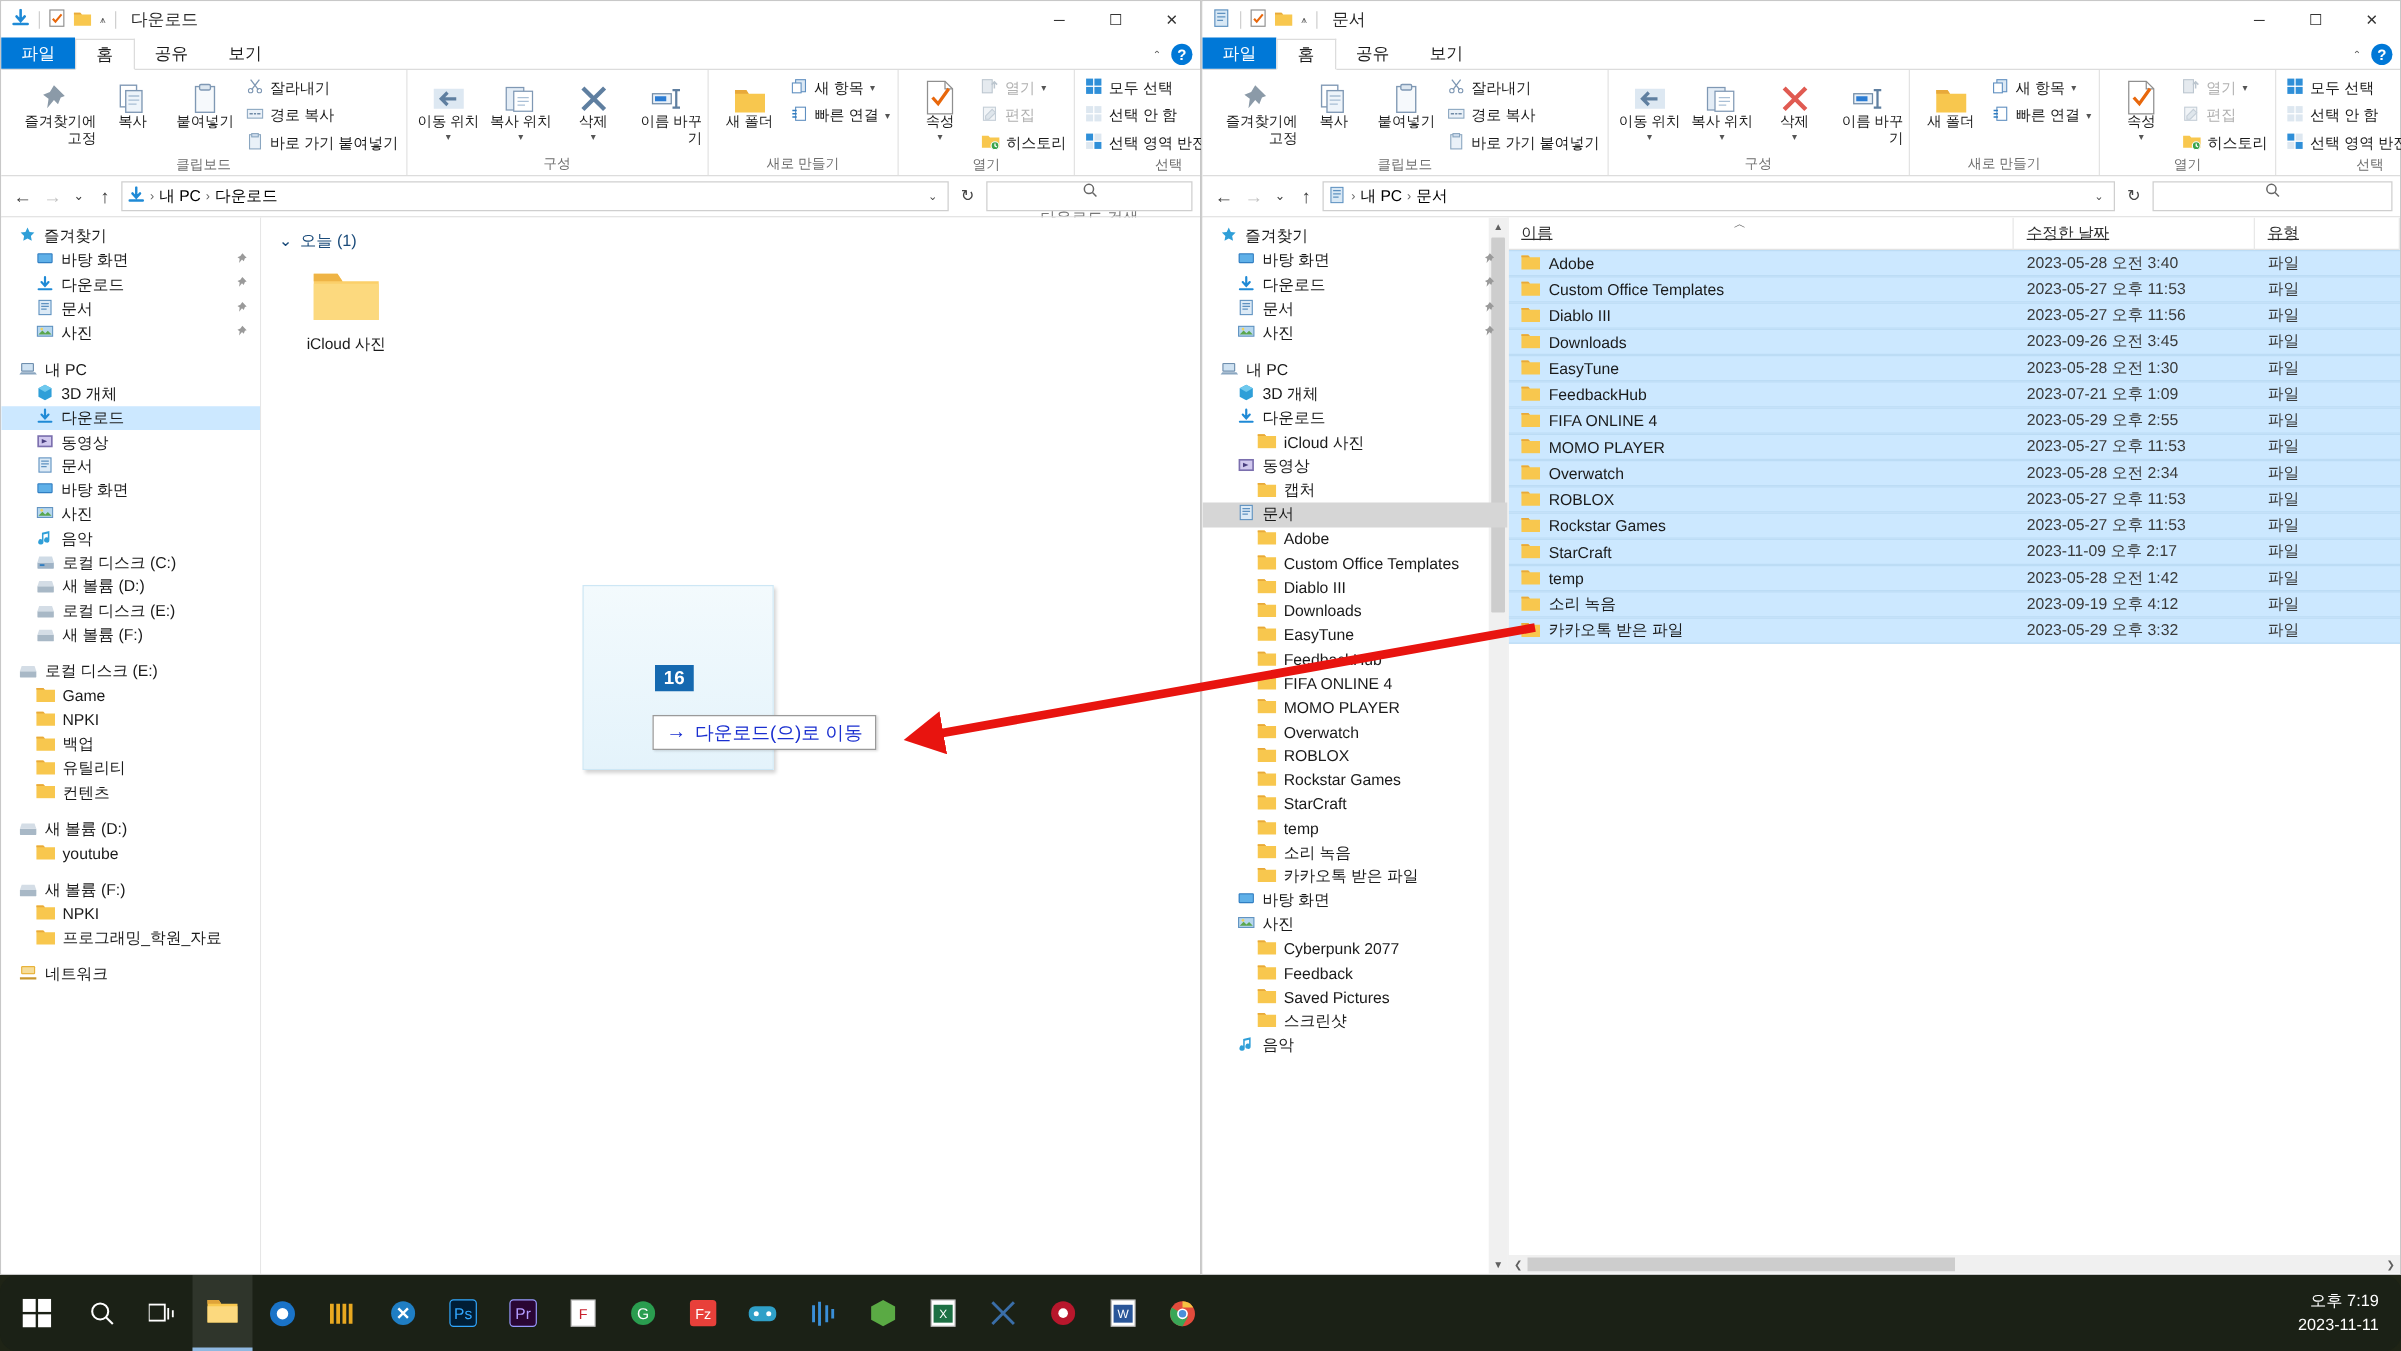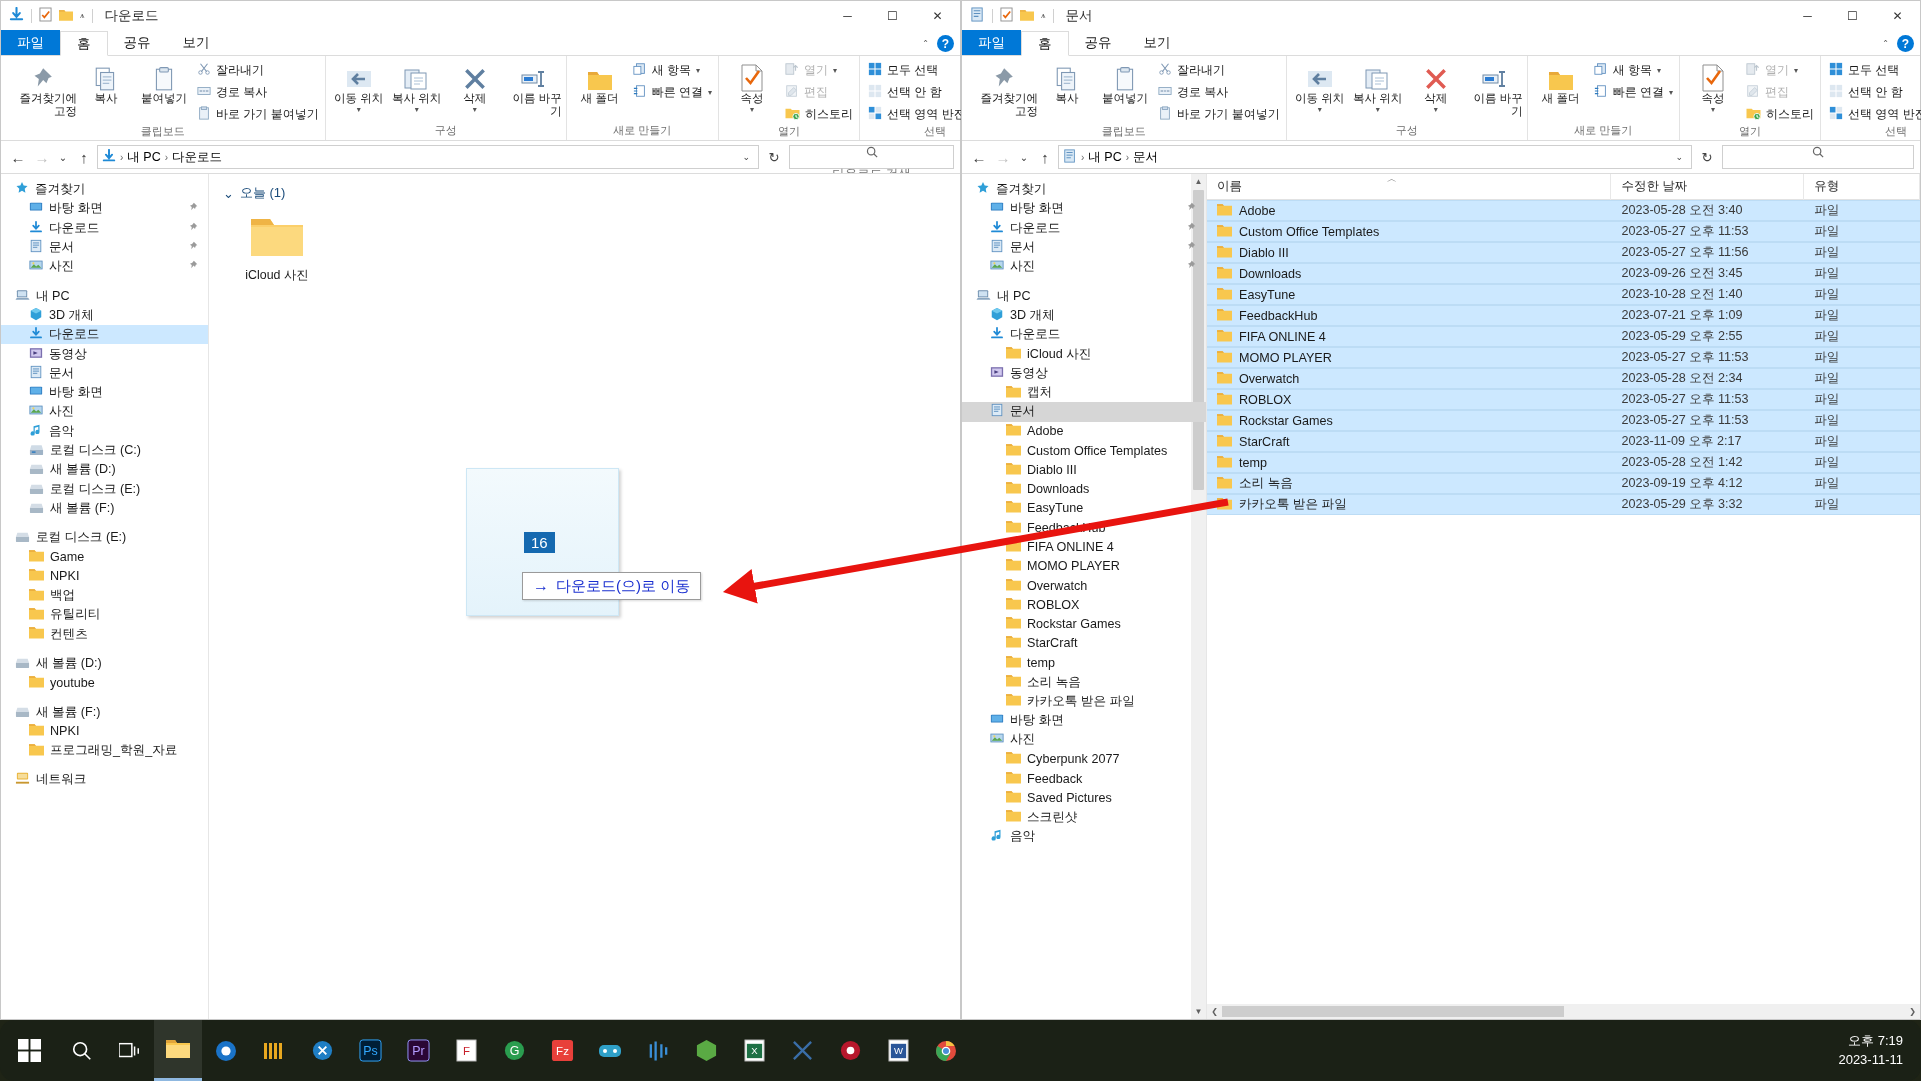--- a/index.html
+++ b/index.html
@@ -92,21 +92,21 @@
 
   
   .grouphdr { display:flex; align-items:center; gap:6px; font-size:13px; color:#1a4b7a;
               padding:10px 0 6px 14px; }
   .iconcell { width:100px; display:flex; flex-direction:column; align-items:center;
               padding-top:6px; margin-left:18px; }
   .iconcell .lbl { font-size:12.4px; color:#1a1a1a; margin-top:4px; text-align:center; }
 
   
   .colhdr { height:26px; display:flex; align-items:center; border-bottom:1px solid #e2e2e2;
-            background:#fff; font-size:12.5px; color:#2b2b2b; position:relative; }
+            background:#fff; font-size:12.5px; color:#2b2b2b; position:relative;text-decoration:underline; }
   .colhdr .c { display:flex; align-items:center; padding-left:10px; height:26px;
                border-right:1px solid #e8e8e8; }
   .sortmark { position:absolute; left:180px; top:-2px; color:#666; font-size:10px; }
   .row { height:21px; display:flex; align-items:center; font-size:12.6px; color:#1a1a1a; }
   .row.sel { background:#cce8ff; border-top:1px solid #bcdcf5; border-bottom:1px solid #bcdcf5; }
   .row .name { display:flex; align-items:center; gap:7px; padding-left:10px; }
   .row .date { color:#3a3a3a; }
   .row .type { color:#3a3a3a; }
 
   
@@ -135,21 +135,21 @@
   .tb-item.start { width:58px; }
   .tb-item.active { border-bottom:3px solid #8fb8e0; background:rgba(255,255,255,0.09); }
   .tb-clock { margin-left:auto; text-align:right; color:#fff; font-size:13px;
               line-height:1.45; padding-right:18px; }
 
   
   .dragghost { position:absolute; left:466px; top:468px; width:153px; height:148px;
                background:linear-gradient(180deg,#f3fafd,#e4f3fb);
                border:1px solid #cde7f5; box-shadow:2px 2px 3px rgba(0,0,0,.18); }
   .dragcount { position:absolute; left:524px; top:532px; background:#1569b0; color:#fff;
-               font-size:15px; font-weight:normal; padding:2px 7px; }
+               font-size:15px; font-weight:bold; padding:2px 7px; }
   .dragtip { position:absolute; left:522px; top:572px; height:28px; background:#fff;
              border:1px solid #9a9a9a; display:flex; align-items:center; gap:7px;
              padding:0 10px; font-size:15px; color:#1a2fd0; box-shadow:1px 1px 2px rgba(0,0,0,.15);}
   .dragtip .arr { color:#1a2fd0; font-size:16px; }
 
   
   .annot { position:absolute; left:0; top:0; width:1921px; height:1081px; pointer-events:none; }
 </style>
 </head>
 <body>
@@ -1343,21 +1343,21 @@
               <div class="type" style="width: 120px; padding-left: 10px;">파일</div>
             </div>
             <div class="row sel">
               <div class="name" style="width: 420px;">
                 <span><svg width="15" height="13" viewBox="0 0 16 13">
                     <path d="M0 1h6l1.4 1.6H16V13H0z" fill="#f8c74e"></path>
                     <path d="M0 1h6l1.4 1.6H0z" fill="#e8a93a"></path>
                   </svg></span>
                 <span>EasyTune</span>
               </div>
-              <div class="date" style="width: 200px; padding-left: 10px;">2023-10-28 오전 1:40</div>
+              <div class="date" style="width: 200px; padding-left: 10px;">2023-05-28 오전 1:30</div>
               <div class="type" style="width: 120px; padding-left: 10px;">파일</div>
             </div>
             <div class="row sel">
               <div class="name" style="width: 420px;">
                 <span><svg width="15" height="13" viewBox="0 0 16 13">
                     <path d="M0 1h6l1.4 1.6H16V13H0z" fill="#f8c74e"></path>
                     <path d="M0 1h6l1.4 1.6H0z" fill="#e8a93a"></path>
                   </svg></span>
                 <span>FeedbackHub</span>
               </div>

